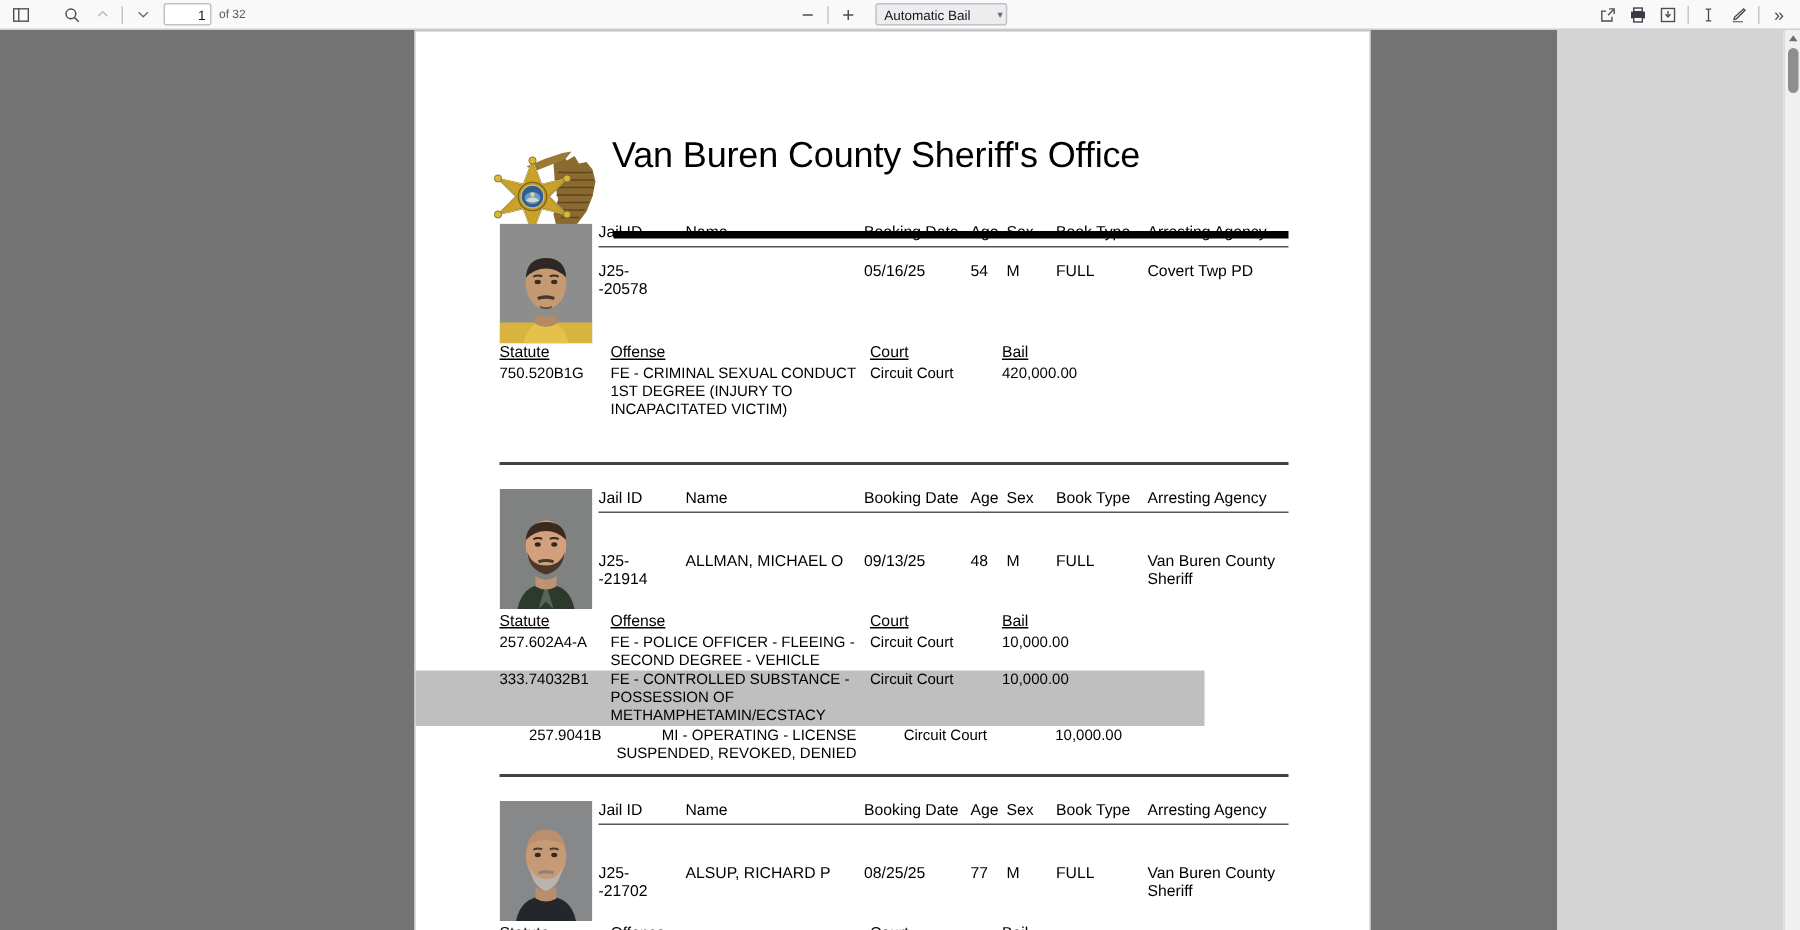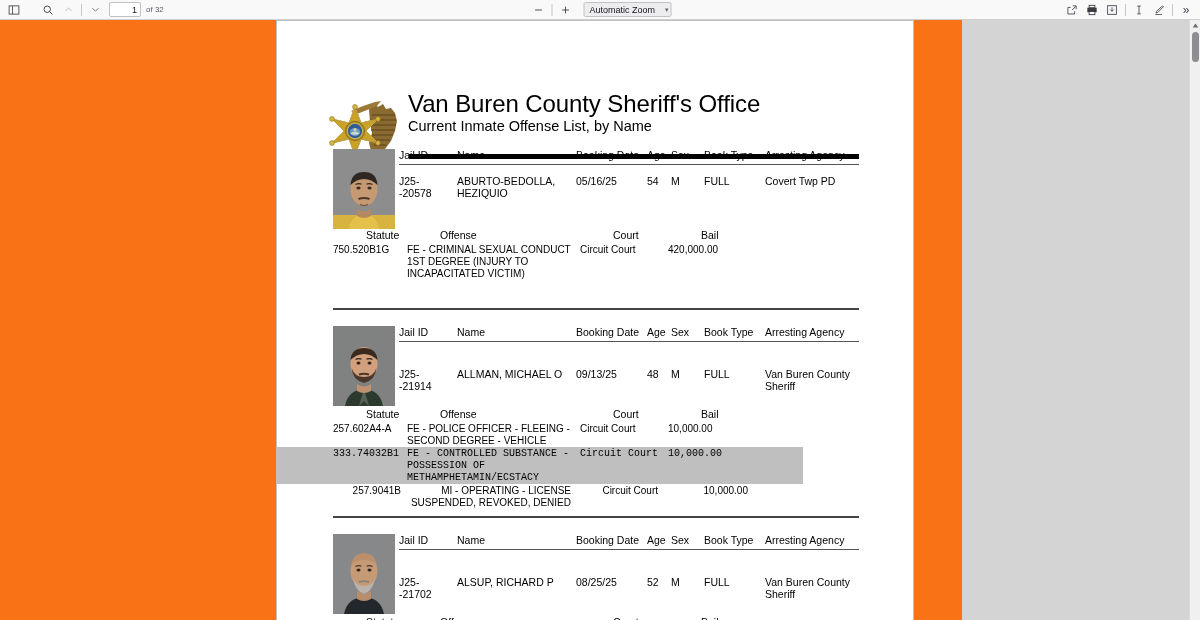--- a/index.html
+++ b/index.html
@@ -58,22 +58,22 @@
     color: #15141a;
     padding: 0 2px 0 5px;
     display: flex; align-items: center; justify-content: space-between;
     margin-left: 8px;
   }
   #zoom-select .caret { font-size: 7px; color: #6a6a75; margin-left: 8px; }
 
   
   #viewer {
     position: absolute; top: 20px; left: 0;
-    width: 962px; height: 600px;
-    background: #f97316;
+    width: 1038px; height: 600px;
+    background: #737373;
     overflow: hidden;
   }
 
   #page {
     position: absolute;
     left: 277px; top: 1px;
     width: 636px; height: 824px;
     background: #ffffff;
     box-shadow: 0 0 0 1px #c0c0c0;
   }
@@ -136,21 +136,21 @@
   .head-rule {
     position: absolute; left: 0; top: 15px;
     width: 460px; height: 1px; background: #555;
   }
 
   
   .off-table { position: absolute; left: 0; width: 526px; }
   .off-head { position: relative; height: 14px; width: 526px; }
   .off-head .ocol {
     position: absolute; font-size: 10.5px; color: #000;
-    white-space: nowrap; margin-left: 33px;
+    text-decoration: underline; white-space: nowrap;
   }
   .off-row { position: relative; width: 526px; }
   .off-row .ocol { position: absolute; font-size: 10px; color: #000; line-height: 1.18; }
 
   .o-statute { left: 56px;  width: 68px; }
   .o-offense { left: 130px; width: 164px; }
   .o-court   { left: 303px; width: 78px; }
   .o-bail    { left: 391px; width: 80px; }
 
   .off-row.highlight { background: #bfbfbf; }
@@ -215,21 +215,21 @@
       </svg>
     </div>
     <div class="tb-sep"></div>
     <div class="tb-btn">
       <svg width="12" height="12" viewBox="0 0 16 16">
         <line x1="3.5" y1="8" x2="12.5" y2="8" stroke="#4a4a52" stroke-width="1.3"></line>
         <line x1="8" y1="3.5" x2="8" y2="12.5" stroke="#4a4a52" stroke-width="1.3"></line>
       </svg>
     </div>
     <div id="zoom-select">
-      <span>Automatic Zoom</span>
+      <span>Automatic Bail</span>
       <span class="caret">▾</span>
     </div>
   </div>
 
   <div class="tb-right">
     <div class="tb-btn">
       <svg width="12" height="12" viewBox="0 0 16 16">
         <path d="M9 2.5h4.5V7" fill="none" stroke="#4a4a52" stroke-width="1.2"></path>
         <path d="M13 3.2 L8 8.2" stroke="#4a4a52" stroke-width="1.2"></path>
         <path d="M11.5 9.5v3.8h-9V4.6h3.8" fill="none" stroke="#4a4a52" stroke-width="1.2"></path>
@@ -310,21 +310,20 @@
               <ellipse cx="0" cy="1" rx="5.2" ry="4" fill="#6f9bc8"></ellipse>
               <path d="M-4.6 2.6 Q0 -1.6 4.6 2.6 Q0 5 -4.6 2.6 Z" fill="#cfd9c6"></path>
               <circle cx="0" cy="-1.4" r="1.5" fill="#e3d28c"></circle>
             </g>
           </g>
         </svg>
       </div>
 
       <div id="title-block">
         <div id="doc-title">Van Buren County Sheriff's Office</div>
-        <div id="doc-subtitle">Current Inmate Offense List, by Name</div>
       </div>
       <div id="header-rule"></div>
     </div>
 
     <div class="record" style="top:128px;">
 
       <div class="mugshot" style="top:0px;">
         <svg width="62" height="80" viewBox="0 0 62 80">
           <rect width="62" height="80" fill="#8d8d8d"></rect>
           <rect x="0" y="66" width="62" height="14" fill="#d8b340"></rect>
@@ -347,21 +346,20 @@
           <div class="col c-name">Name</div>
           <div class="col c-booking">Booking Date</div>
           <div class="col c-age">Age</div>
           <div class="col c-sex">Sex</div>
           <div class="col c-booktype">Book Type</div>
           <div class="col c-agency">Arresting Agency</div>
           <div class="head-rule"></div>
         </div>
         <div class="mt-body" style="margin-top:8px; height:40px;">
           <div class="col c-jailid">J25--20578</div>
-          <div class="col c-name">ABURTO-BEDOLLA, HEZIQUIO</div>
           <div class="col c-booking">05/16/25</div>
           <div class="col c-age">54</div>
           <div class="col c-sex">M</div>
           <div class="col c-booktype">FULL</div>
           <div class="col c-agency">Covert Twp PD</div>
         </div>
       </div>
 
       <div class="off-table" style="top:80px;">
         <div class="off-head">
@@ -433,21 +431,21 @@
 
         <div class="off-row" style="height:25px;">
           <div class="row-inner">
             <div class="ocol o-statute">257.602A4-A</div>
             <div class="ocol o-offense">FE - POLICE OFFICER - FLEEING - SECOND DEGREE - VEHICLE CODE</div>
             <div class="ocol o-court">Circuit Court</div>
             <div class="ocol o-bail">10,000.00</div>
           </div>
         </div>
 
-        <div class="off-row highlight" style="height:37px;font-family:Liberation Mono, monospace;">
+        <div class="off-row highlight" style="height:37px;">
           <div class="row-inner">
             <div class="ocol o-statute">333.74032B1</div>
             <div class="ocol o-offense">FE - CONTROLLED SUBSTANCE - POSSESSION OF METHAMPHETAMIN/ECSTACY</div>
             <div class="ocol o-court">Circuit Court</div>
             <div class="ocol o-bail">10,000.00</div>
           </div>
         </div>
 
         <div class="off-row" style="height:26px;text-align:right;">
           <div class="row-inner">
@@ -487,21 +485,21 @@
           <div class="col c-age">Age</div>
           <div class="col c-sex">Sex</div>
           <div class="col c-booktype">Book Type</div>
           <div class="col c-agency">Arresting Agency</div>
           <div class="head-rule"></div>
         </div>
         <div class="mt-body" style="margin-top:24px; height:40px;">
           <div class="col c-jailid">J25--21702</div>
           <div class="col c-name">ALSUP, RICHARD P</div>
           <div class="col c-booking">08/25/25</div>
-          <div class="col c-age">52</div>
+          <div class="col c-age">77</div>
           <div class="col c-sex">M</div>
           <div class="col c-booktype">FULL</div>
           <div class="col c-agency">Van Buren County Sheriff</div>
         </div>
       </div>
 
       <div class="off-table" style="top:100px;">
         <div class="off-head">
           <div class="ocol o-statute">Statute</div>
           <div class="ocol o-offense">Offense</div>

